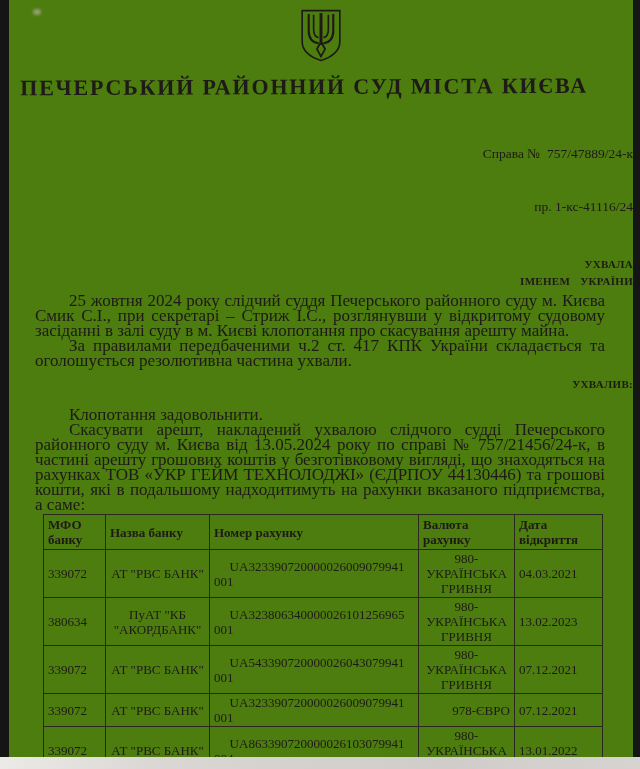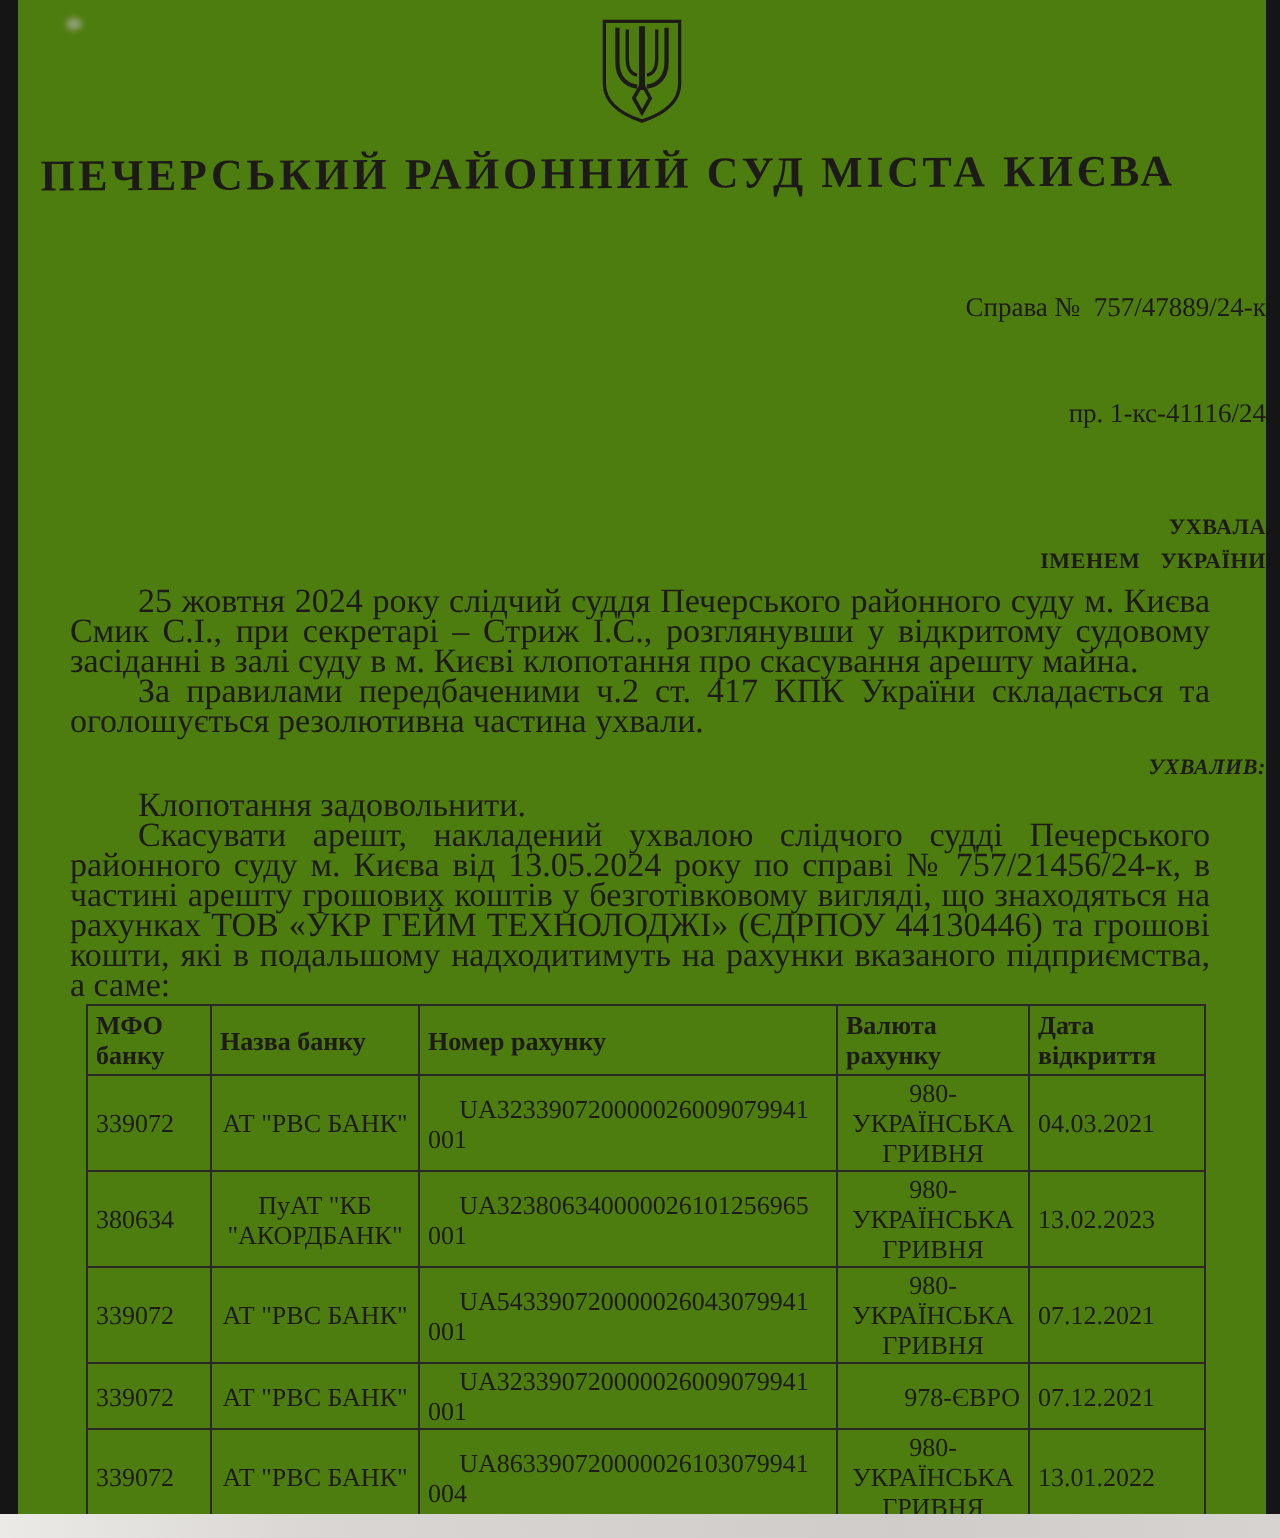--- a/index.html
+++ b/index.html
@@ -41,21 +41,21 @@
     line-height:17.5px;
     white-space:pre;
   }
   .h-center{
     text-align:right;font-weight:bold;
     font-size:11px;line-height:17px;
     letter-spacing:.3px;
   }
   .h-uhvala{margin-top:6px;}
   .h-imenem{word-spacing:7px;padding-left:39px;}
-  .h-uhvalyv{margin-top:8px;margin-bottom:2px;font-style:italic;}
+  .h-uhvalyv{margin-top:8px;margin-bottom:14px;}
   .para{
     margin:0 28px 0 26px;
     font-size:17px;
     line-height:15px;
     text-align:justify;
     text-indent:34px;
   }
   .para-first{margin-top:3px;}
   .para-single{text-align:left;}
   table.accounts{

